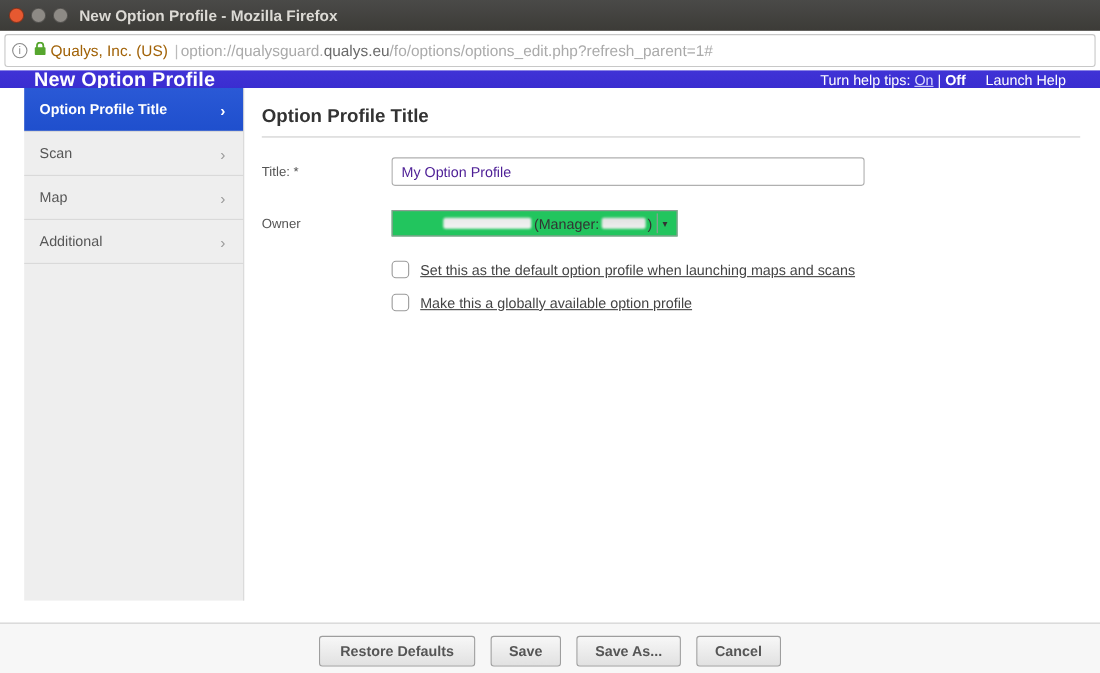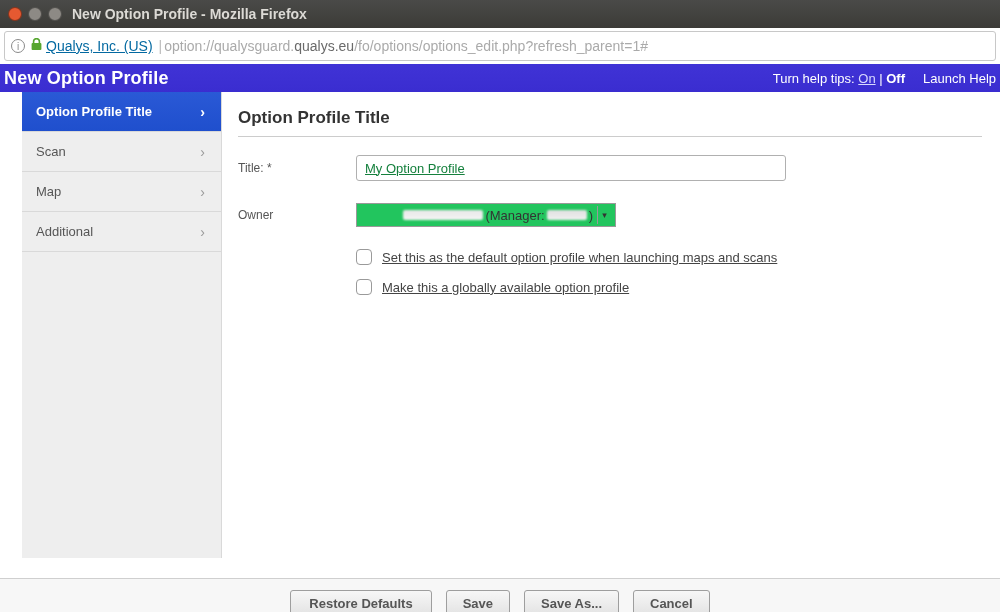--- a/index.html
+++ b/index.html
@@ -46,33 +46,33 @@
     padding: 0 6px;
     font-size: 14px;
     background: #fff;
   }
   .url-bar .info-icon {
     width: 14px; height: 14px; border: 1px solid #8a8a8a; border-radius: 50%;
     display: inline-flex; align-items: center; justify-content: center;
     font-size: 10px; color: #8a8a8a; margin-right: 6px;
   }
   .url-bar .lock-icon { color: #56a62e; margin-right: 4px; font-size: 13px; }
-  .url-bar .org { color: #0369a1; margin-right: 6px; text-decoration: underline; }
+  .url-bar .org { color: #a16207; margin-right: 6px; }
   .url-bar .sep { color: #bbb; margin-right: 2px; }
   .url-bar .url-txt { color: #aaa; }
   .url-bar .url-txt .host { color: #6a6a6a; }
 
   
   .page-header {
-    height: 28px;
+    height: 16px;
     background: linear-gradient(#4033d6, #3a2dd0);
     display: flex;
     align-items: center;
     color: #fff;
-    padding: 0 4px;
+    padding: 0 31px;
   }
   .page-header .title { font-size: 18px; font-weight: bold; letter-spacing: .2px; }
   .page-header .spacer { flex: 1; }
   .page-header .help-tips { font-size: 13px; }
   .page-header .help-tips .on { color: #dadaff; text-decoration: underline; }
   .page-header .help-tips .off { font-weight: bold; }
   .page-header .launch { margin-left: 18px; font-size: 13px; }
 
   
   .main {
@@ -114,21 +114,21 @@
     color: #333;
     border-bottom: 1px solid #ccc;
     padding-bottom: 8px;
     margin-bottom: 18px;
   }
   .field-row { display: flex; align-items: center; margin-bottom: 22px; }
   .field-label { width: 118px; color: #555; font-size: 12px; }
   .text-input {
     width: 430px; height: 26px;
     border: 1px solid #b0b0b0; border-radius: 3px;
-    padding: 0 8px; font-size: 13px; color: #15803d; text-decoration: underline;
+    padding: 0 8px; font-size: 13px; color: #4c1d95;
   }
   .owner-select {
     width: 260px; height: 24px;
     border: 1px solid #999; background: #22c55e;
     display: inline-flex; align-items: center; justify-content: flex-end;
     font-size: 13px; color: #333; padding: 0 4px 0 8px;
   }
   .owner-select .blur {
     display:inline-block; width:80px; height:10px;
     background: linear-gradient(#e8e8e8,#f4f4f4);

